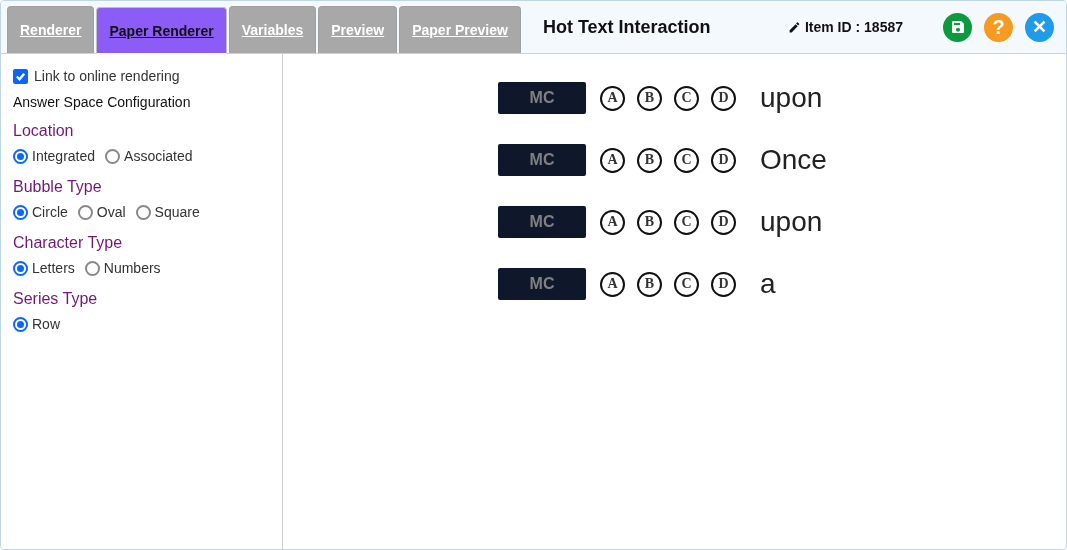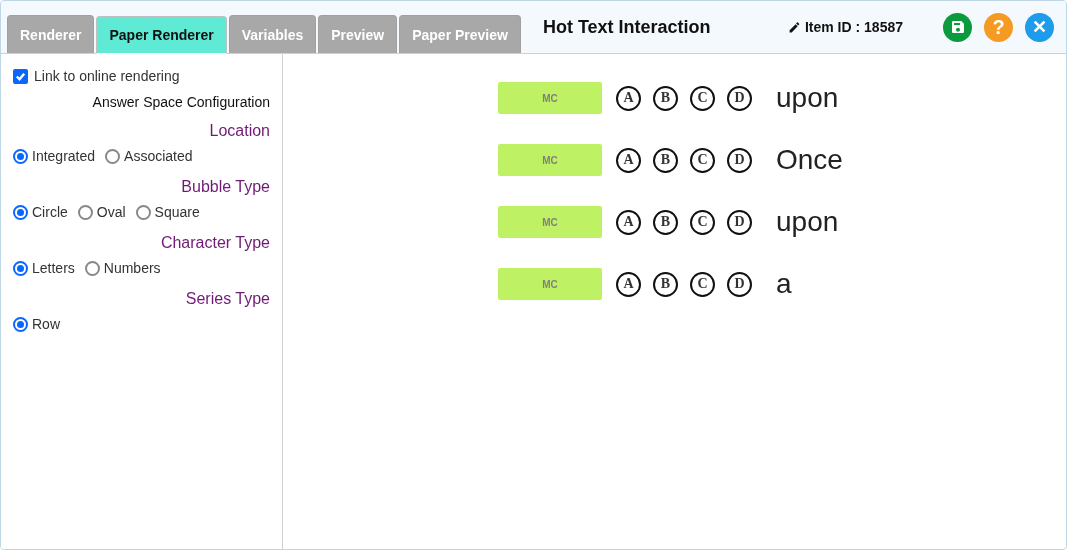--- a/index.html
+++ b/index.html
@@ -37,26 +37,27 @@
   .tab {
     background: #a8a8a8;
     color: #fff;
     padding: 2px 12px;
     border-radius: 4px 4px 0 0;
     font-size: 14px;
     font-weight: bold;
     border: 1px solid #a0a0a0;
     border-bottom: none;
     cursor: pointer;
-    height: 38px;
-    display: flex;
-    align-items: center;
+    height: 47px;
+    display: flex;
+    align-items: center;
+    text-decoration: underline;
   }
   .tab.active {
-    background: #5eead4;
+    background: #8b5cf6;
     color: #111;
     border: 1px solid #c0c0c0;
     border-bottom: 1px solid #fff;
     margin-bottom: -1px;
   }
   .spacer { flex: 1; }
   .title {
     font-size: 18px;
     font-weight: bold;
     color: #111;
@@ -85,21 +86,20 @@
     margin-left: 10px;
     cursor: pointer;
   }
   .btn-save { background: #0b9b3e; }
   .btn-help { background: #f59a22; font-size: 20px; }
   .btn-close { background: #1e9be9; font-size: 18px; }
   .body {
     flex: 1;
     display: flex;
     overflow: hidden;
-    text-align: right;
   }
   .sidebar {
     width: 282px;
     border-right: 1px solid #d0d0d0;
     padding: 14px 12px;
     background: #fff;
   }
   .check-row {
     display: flex;
     align-items: center;
@@ -164,26 +164,26 @@
     align-items: center;
   }
   .question-row {
     display: flex;
     align-items: center;
     gap: 14px;
     width: 100%;
     padding-left: 185px;
   }
   .mc-pill {
-    width: 104px;
+    width: 88px;
     height: 32px;
-    background: #bef264;
+    background: #0f172a;
     color: #808080;
     font-weight: bold;
-    font-size: 10px;
+    font-size: 16px;
     display: flex;
     align-items: center;
     justify-content: center;
     border-radius: 2px;
   }
   .bubbles {
     display: flex;
     gap: 12px;
   }
   .bubble {

